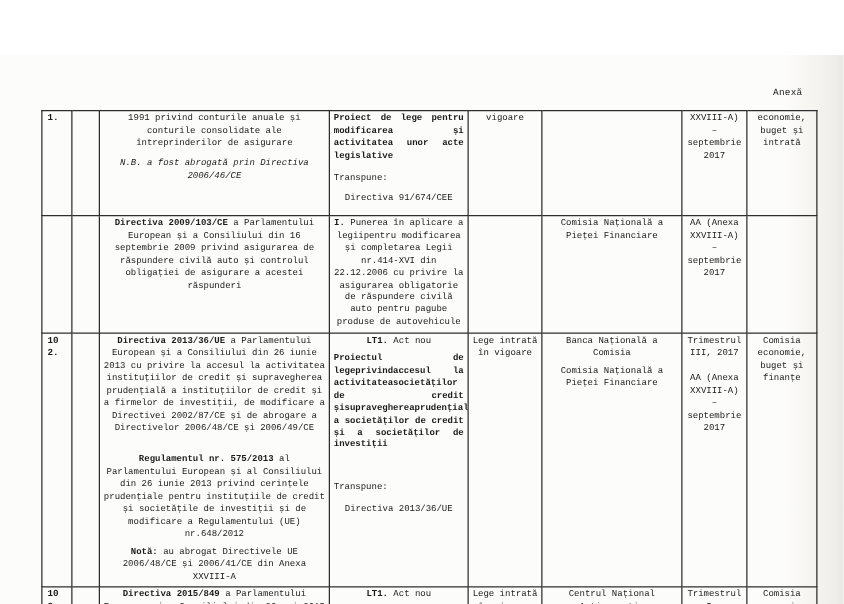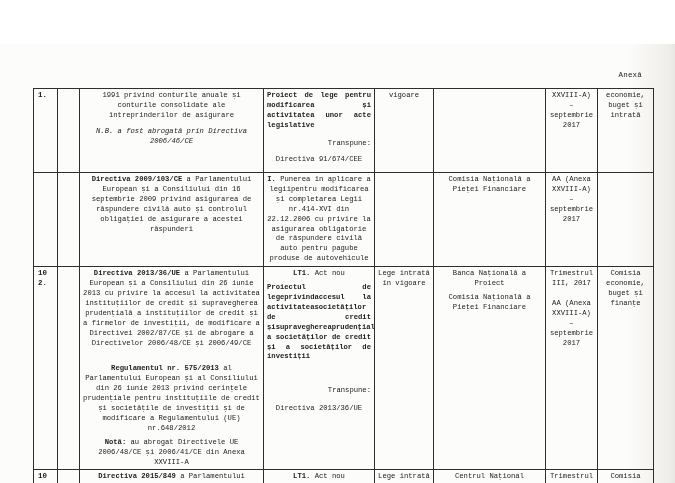--- a/index.html
+++ b/index.html
@@ -28,21 +28,21 @@
     padding:2px 3px;
     font-size:7.2px;
     line-height:9.9px;
     overflow:hidden;
   }
   p{margin:0;text-align:center;}
   .num{font-weight:bold;white-space:pre-line;padding-left:4px;font-size:7.4px;}
   .just{text-align:justify;}
   .b{font-weight:bold;}
   .it{font-style:italic;}
-  .center{text-align:right;}
+  .center{text-align:left;}
   .pre{white-space:pre-line;}
   .mt4{margin-top:4px;}
   .mt6{margin-top:6px;}
   .mt8{margin-top:8px;}
   .mt16{margin-top:16px;}
   .mt24{margin-top:24px;}
   .footrule{
     position:absolute;left:10px;top:471px;width:47px;
     border-top:1px solid #5a5a5a;height:0;
   }
@@ -128,21 +128,21 @@
       <td>
         <p><span class="b">LT1.</span><span> Act nou</span></p>
         <p class="b just mt4">Proiectul de legeprivindaccesul la activitateasocietăților de credit șisupraveghereaprudențială a societăților de credit și a societăților de investiții</p>
         <p class="center mt24">Transpune:</p>
         <p class="mt8">Directiva 2013/36/UE</p>
       </td>
       <td>
             <p>Lege intrată în vigoare</p>
           </td>
       <td>
-        <p>Banca Națională a Proiect</p>
+        <p>Banca Națională a Comisia</p>
         <p class="mt4">Comisia Națională a Pieței Financiare</p>
       </td>
       <td>
             <p class="pre">Trimestrul
 III, 2017
 
 AA (Anexa
 XXVIII-A) –
 septembrie
 2017</p>

